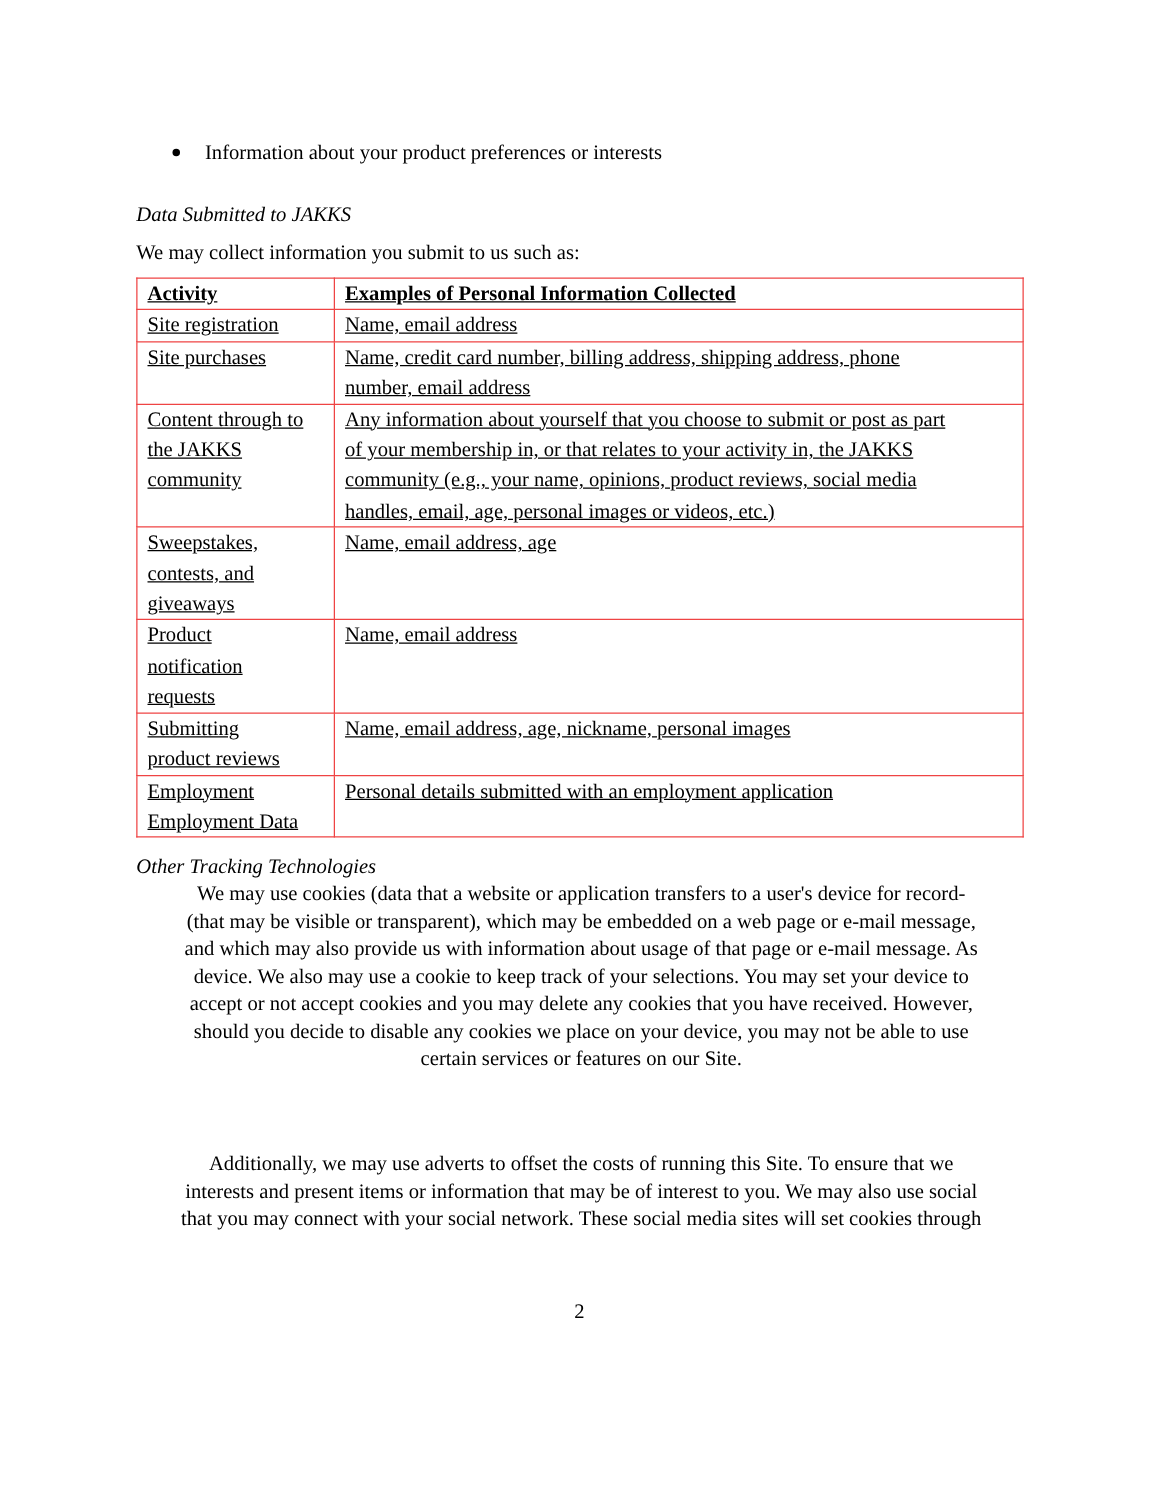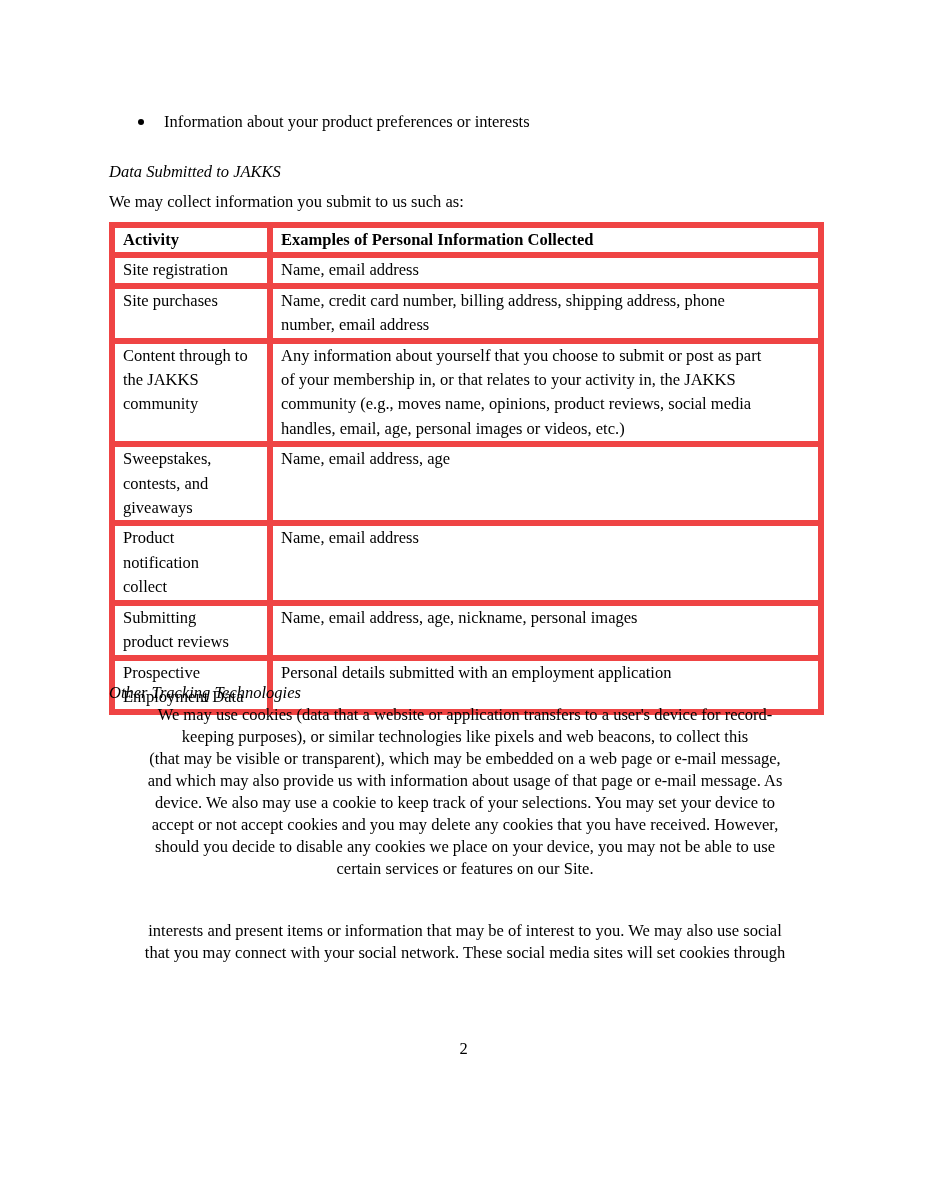--- a/index.html
+++ b/index.html
@@ -62,26 +62,27 @@
     }
     table.data-table {
       position: absolute;
       left: 109px;
       top: 222px;
       width: 709px;
       border-collapse: collapse;
       table-layout: fixed;
     }
     table.data-table td, table.data-table th {
-      border: 6px solid #ef4444;
+      border: 1px solid #ef4444;
       vertical-align: top;
       text-align: left;
       padding: 0 7px 0 8px;
       line-height: 24.4px;
       font-weight: normal;
+      text-decoration: underline;
     }
     table.data-table th {
       font-weight: bold;
     }
     table.data-table col.c1 { width: 158px; }
     table.data-table col.c2 { width: 551px; }
     .para {
       position: absolute;
       left: 109px;
       width: 712px;
@@ -149,78 +150,78 @@
       </tr>
       <tr>
         <td>
           <div>Content through to</div>
           <div>the JAKKS</div>
           <div>community</div>
         </td>
         <td>
           <div>Any information about yourself that you choose to submit or post as part</div>
           <div>of your membership in, or that relates to your activity in, the JAKKS</div>
-          <div>community (e.g., moves name, opinions, product reviews, social media</div>
+          <div>community (e.g., your name, opinions, product reviews, social media</div>
           <div>handles, email, age, personal images or videos, etc.)</div>
         </td>
       </tr>
       <tr>
         <td>
           <div>Sweepstakes,</div>
           <div>contests, and</div>
           <div>giveaways</div>
         </td>
         <td>
           <div>Name, email address, age</div>
         </td>
       </tr>
       <tr>
         <td>
           <div>Product</div>
           <div>notification</div>
-          <div>collect</div>
+          <div>requests</div>
         </td>
         <td>
           <div>Name, email address</div>
         </td>
       </tr>
       <tr>
         <td>
           <div>Submitting</div>
           <div>product reviews</div>
         </td>
         <td>
           <div>Name, email address, age, nickname, personal images</div>
         </td>
       </tr>
       <tr>
         <td>
-          <div>Prospective</div>
+          <div>Employment</div>
           <div>Employment Data</div>
         </td>
         <td>
           <div>Personal details submitted with an employment application</div>
         </td>
       </tr>
     </tbody>
   </table>
 
   <div class="section-heading" style="top:682px;">Other Tracking Technologies</div>
 
   <p class="para" style="top:704px;">
     <span class="ln">We may use cookies (data that a website or application transfers to a user's device for record-</span>
-    <span class="ln">keeping purposes), or similar technologies like pixels and web beacons, to collect this</span>
     <span class="ln">(that may be visible or transparent), which may be embedded on a web page or e-mail message,</span>
     <span class="ln">and which may also provide us with information about usage of that page or e-mail message. As</span>
     <span class="ln">device. We also may use a cookie to keep track of your selections. You may set your device to</span>
     <span class="ln">accept or not accept cookies and you may delete any cookies that you have received. However,</span>
     <span class="ln">should you decide to disable any cookies we place on your device, you may not be able to use</span>
     <span class="ln">certain services or features on our Site.</span>
   </p>
 
   <p class="para" style="top:920px;">
+    <span class="ln">Additionally, we may use adverts to offset the costs of running this Site. To ensure that we</span>
     <span class="ln">interests and present items or information that may be of interest to you. We may also use social</span>
     <span class="ln">that you may connect with your social network. These social media sites will set cookies through</span>
   </p>
 
   <div class="page-number">2</div>
 
 </div>
 
 </body></html>

